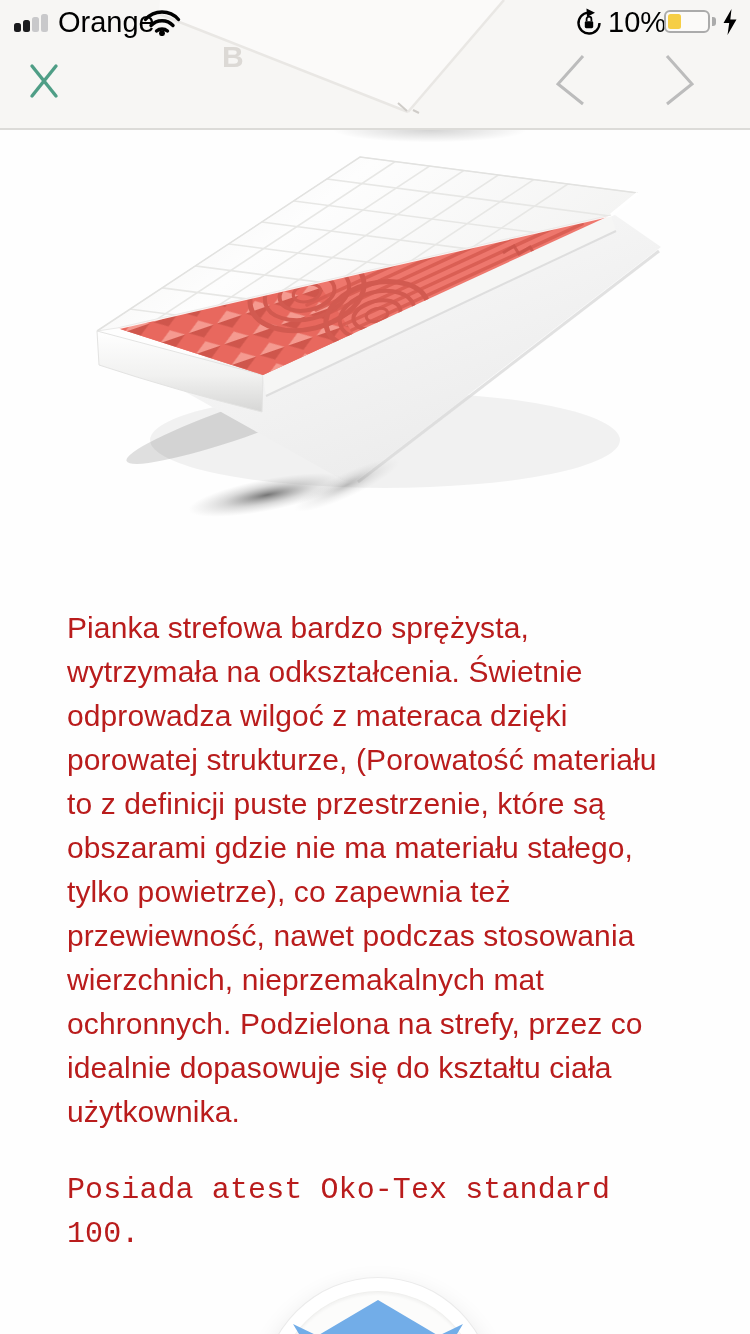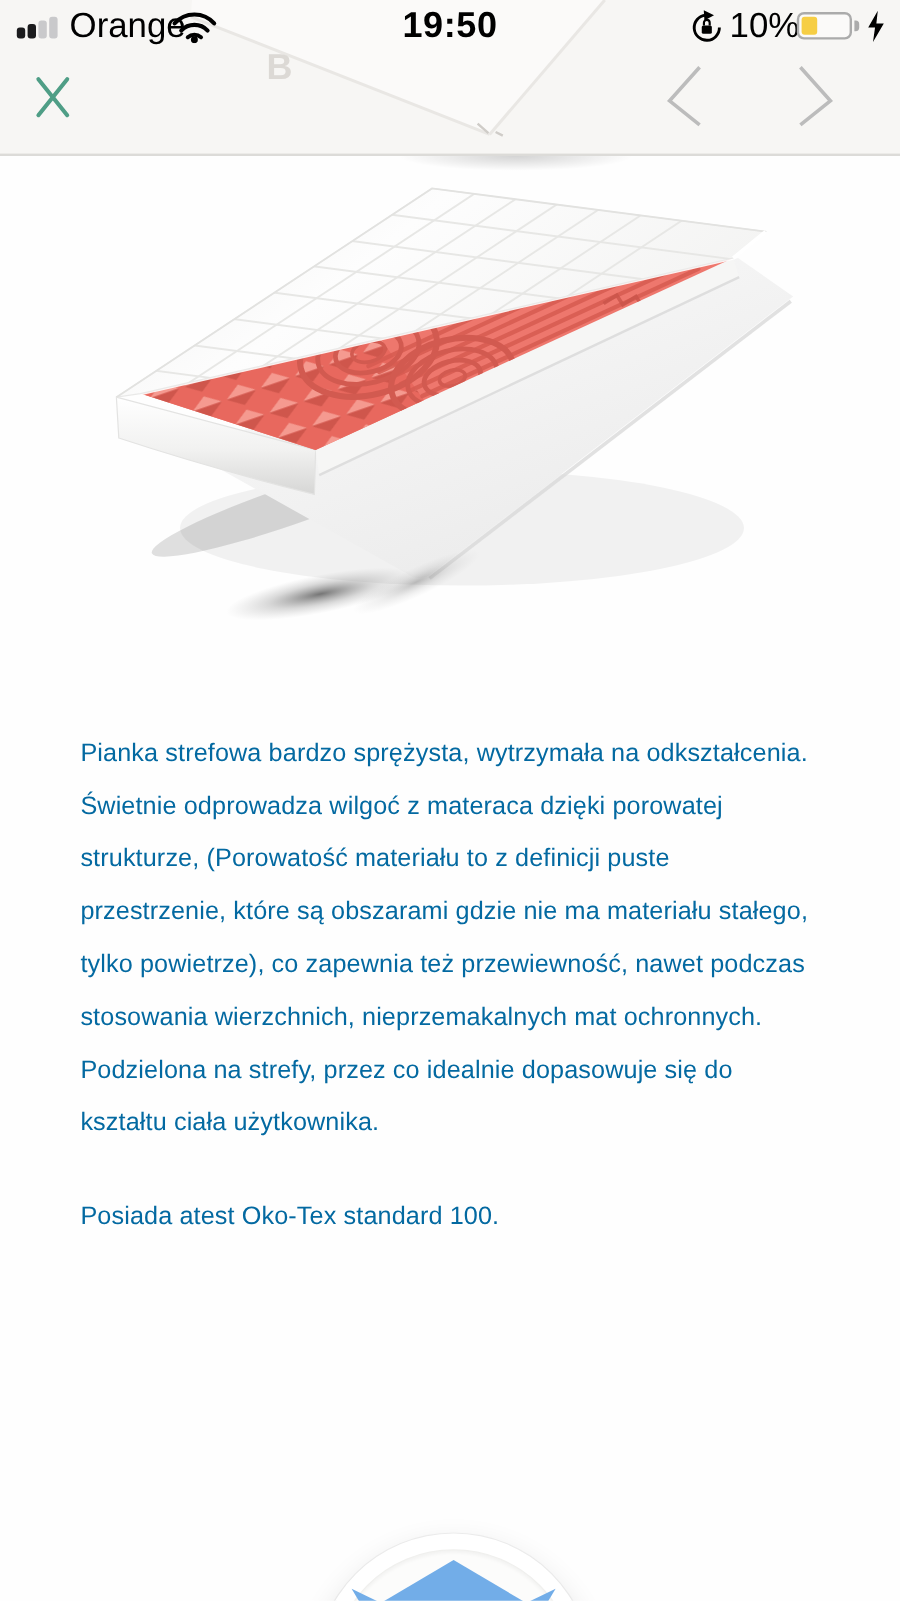--- a/index.html
+++ b/index.html
@@ -44,23 +44,23 @@
   .prev-btn{left:540px;}
   .next-btn{left:646px;}
   .divider-shadow{
     position:absolute;left:295px;top:130px;width:270px;height:18px;z-index:4;
     background:radial-gradient(ellipse 50% 95% at 50% 0%, rgba(0,0,0,.17), rgba(0,0,0,0) 72%);
   }
   
   .figure{position:absolute;left:55px;top:135px;width:640px;height:400px;z-index:1;}
   
   .desc{position:absolute;left:67px;top:606px;width:616px;z-index:1;
-    color:#0369a1;font-size:21px;line-height:44px;letter-spacing:.1px;}
+    color:#b91c1c;font-size:30px;line-height:44px;letter-spacing:.1px;}
   .desc p{margin:0;}
-  .desc p + p{margin-top:34px;}
+  .desc p + p{margin-top:34px;font-family:Liberation Mono, monospace;}
   
   .badge{position:absolute;left:263px;top:1278px;width:230px;height:230px;border-radius:50%;
     background:#fff;z-index:1;
     box-shadow:0 0 0 1px rgba(0,0,0,.05), 0 10px 26px rgba(0,0,0,.12);}
   .badge-inner{position:absolute;left:14px;top:14px;right:14px;bottom:14px;border-radius:50%;
     background:#fcfcfb;box-shadow:0 0 0 1px #f0f0ee, inset 0 2px 3px rgba(0,0,0,.04);}
   .badge-star{position:absolute;left:0;top:0;}
 </style>
 </head>
 <body>
@@ -84,21 +84,20 @@
     </div>
     <span class="carrier">Orange</span>
     <svg class="wifi" width="40" height="30" viewBox="0 0 40 30">
       <g fill="none" stroke="#000" stroke-width="3.4" stroke-linecap="round">
         <path d="M3.5,13.5 A22,22 0 0 1 36.5,13.5"></path>
         <path d="M9,19.5 A15,15 0 0 1 31,19.5"></path>
         <path d="M14.5,25 A8.5,8.5 0 0 1 25.5,25"></path>
       </g>
       <circle cx="20" cy="27.2" r="2.9" fill="#000"></circle>
     </svg>
-    <span class="time">19:50</span>
     <svg class="rotlock" width="30" height="30" viewBox="0 0 30 30">
       <path d="M25.5,15 A10.5,10.5 0 1 1 14,4.6" fill="none" stroke="#000" stroke-width="2.4"></path>
       <polygon points="12.5,0.5 21,4.8 13,9" fill="#000"></polygon>
       <rect x="10.8" y="13.2" width="8.4" height="7" rx="1.4" fill="#000"></rect>
       <path d="M12.6,13.2 v-2.2 a2.4,2.4 0 0 1 4.8,0 v2.2" fill="none" stroke="#000" stroke-width="1.8"></path>
     </svg>
     <span class="batt-pct">10%</span>
     <div class="battery">
       <div class="battery-fill"></div>
     </div>

